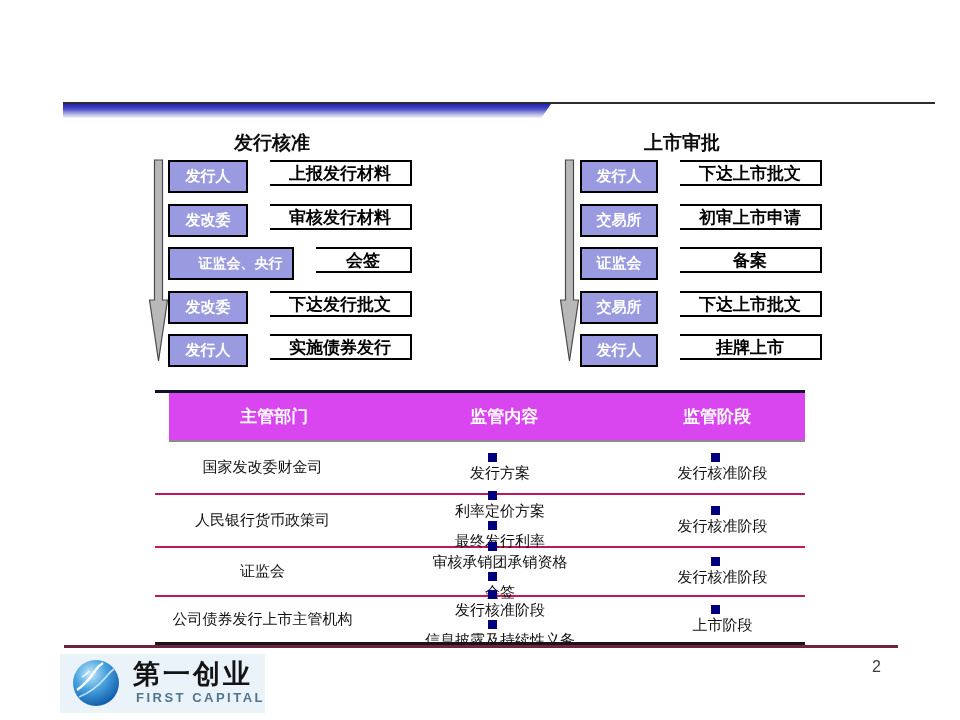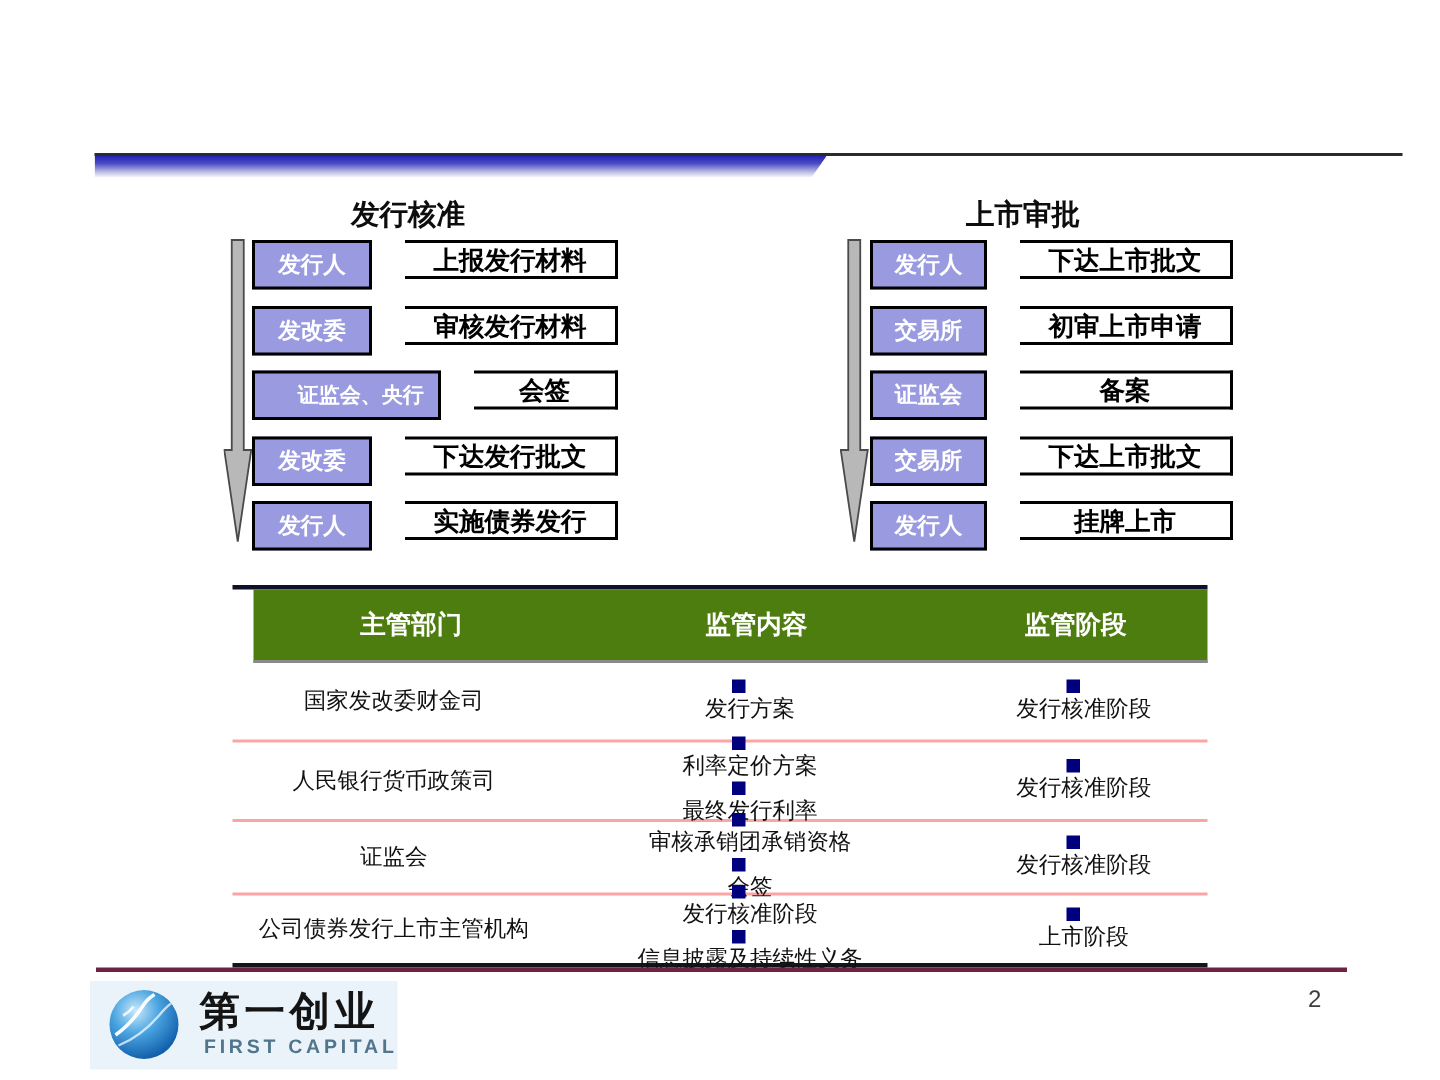--- a/index.html
+++ b/index.html
@@ -44,25 +44,25 @@
   .frow.wide .action{width:96px;}
   .lrow{left:168px;}
   .rrow{left:580px;}
   .rrow .actor{width:78px;}
   
   .reg-table{
     position:absolute;left:155px;top:390px;width:650px;
     border-top:3px solid #10102a;border-bottom:3px solid #161616;
   }
   .thead{
-    display:flex;height:47px;background:#4d7c0f;border-bottom:2px solid #8a8a8a;margin-left:14px;
+    display:flex;height:47px;background:#d946ef;border-bottom:2px solid #8a8a8a;margin-left:14px;
   }
   .th{display:flex;align-items:center;justify-content:center;
     color:#ffffff;font-weight:bold;font-size:17px;}
-  .trow{display:flex;border-bottom:2px solid #fca5a5;}
+  .trow{display:flex;border-bottom:2px solid #be185d;}
   .trow:last-child{border-bottom:none;}
   .c1{width:215px;}
   .c2{width:255px;}
   .c3{width:180px;}
   .td{display:flex;flex-direction:column;justify-content:center;font-size:15px;color:#111;}
   .td.c1{align-items:center;text-align:center;}
   .td.c2{padding-left:5px;box-sizing:border-box;}
   .td.c3{padding-left:15px;box-sizing:border-box;}
   .bullet-line{display:flex;align-items:center;line-height:21px;flex-direction:column;}
   .bullet{

